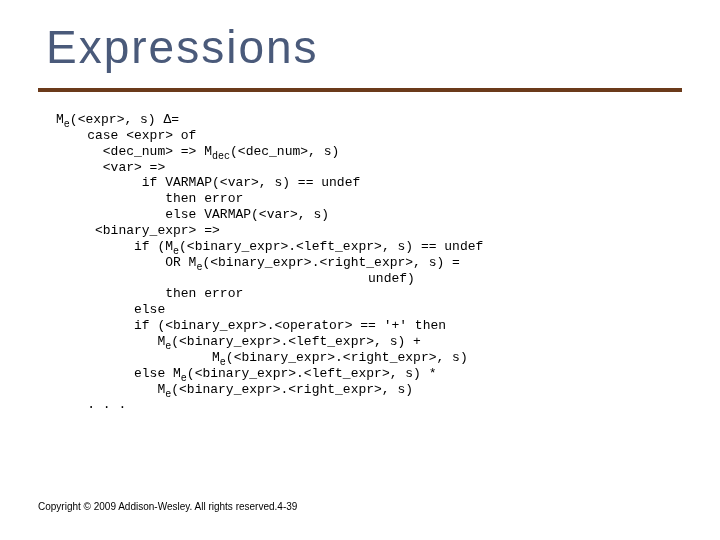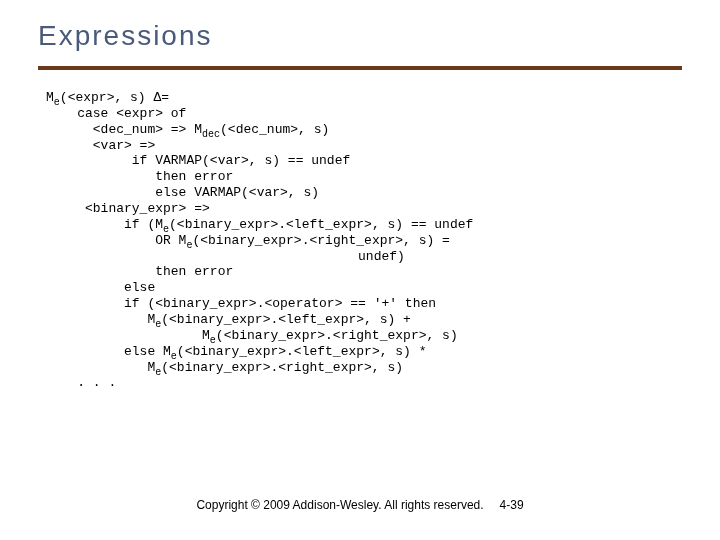--- a/index.html
+++ b/index.html
@@ -12,56 +12,55 @@
     position: relative;
     box-sizing: border-box;
   }
   .slide {
     padding: 20px 38px 0 38px;
     box-sizing: border-box;
     height: 100%;
     position: relative;
   }
   .title {
-    font-size: 28px;
+    font-size: 46px;
     color: #4a5a7a;
     font-family: Verdana, Geneva, sans-serif;
     letter-spacing: 2px;
-    margin: 0 0 14px 0;
+    margin: 0 0 14px 8px;
     font-weight: 400;
   }
   .rule {
     border: none;
     border-top: 4px solid #6b3a1a;
     margin: 0 0 20px 0;
   }
   .code {
     font-family: 'Courier New', Courier, monospace;
     font-size: 13px;
     line-height: 1.22;
     white-space: pre;
     color: #000;
-    margin-left: 8px;
+    margin-left: 18px;
   }
   .code sub {
     font-size: 10px;
     vertical-align: sub;
     line-height: 0;
   }
   .footer {
     position: absolute;
     bottom: 28px;
     left: 38px;
     right: 38px;
     font-family: Arial, Helvetica, sans-serif;
-    font-size: 12px;
+    font-size: 10px;
     color: #000;
     display: flex;
-    justify-content: center;
-    gap: 16px;
+    justify-content: flex-start;
   }
 </style>
 </head>
 <body>
 
 <div class="slide">
   <h1 class="title">Expressions</h1>
   <hr class="rule">
   <div class="code"><span>M</span><sub>e</sub><span>(&lt;expr&gt;, s) Δ=</span>
 <span>    case &lt;expr&gt; of</span>

